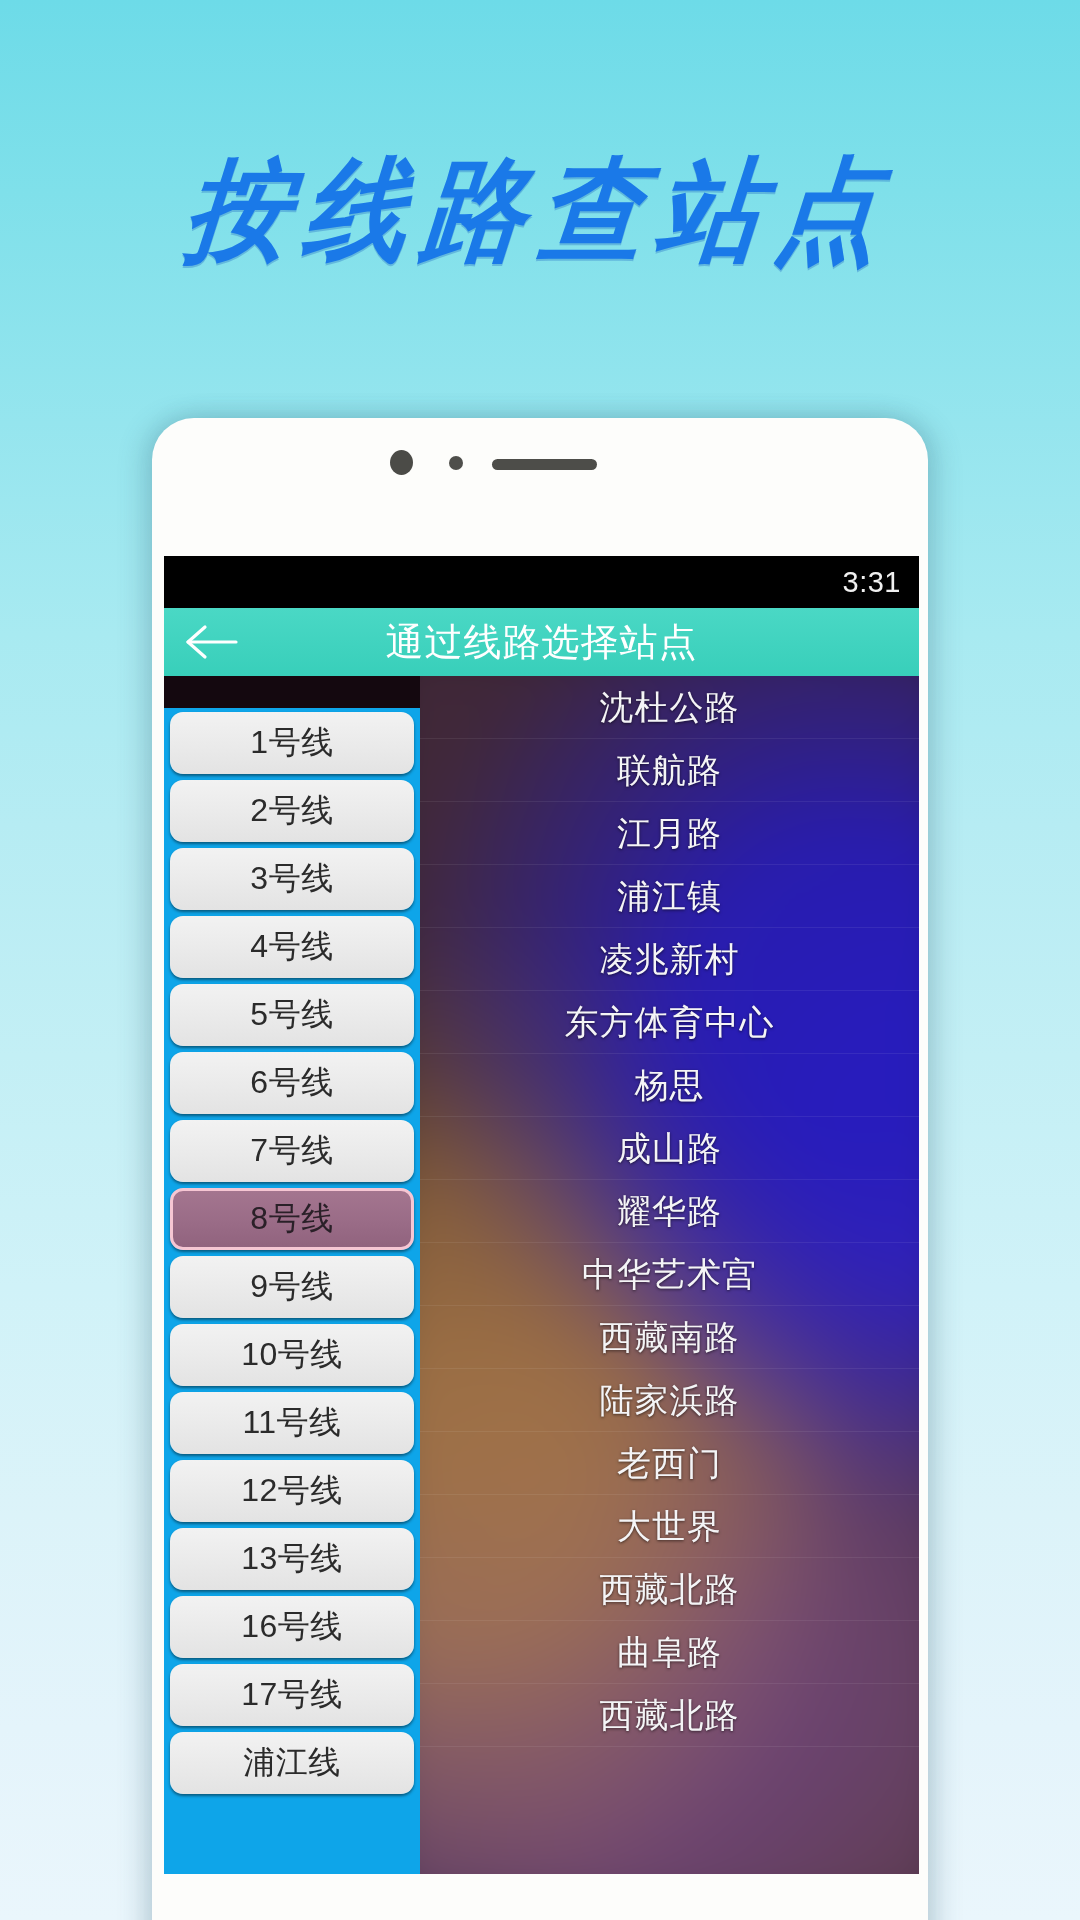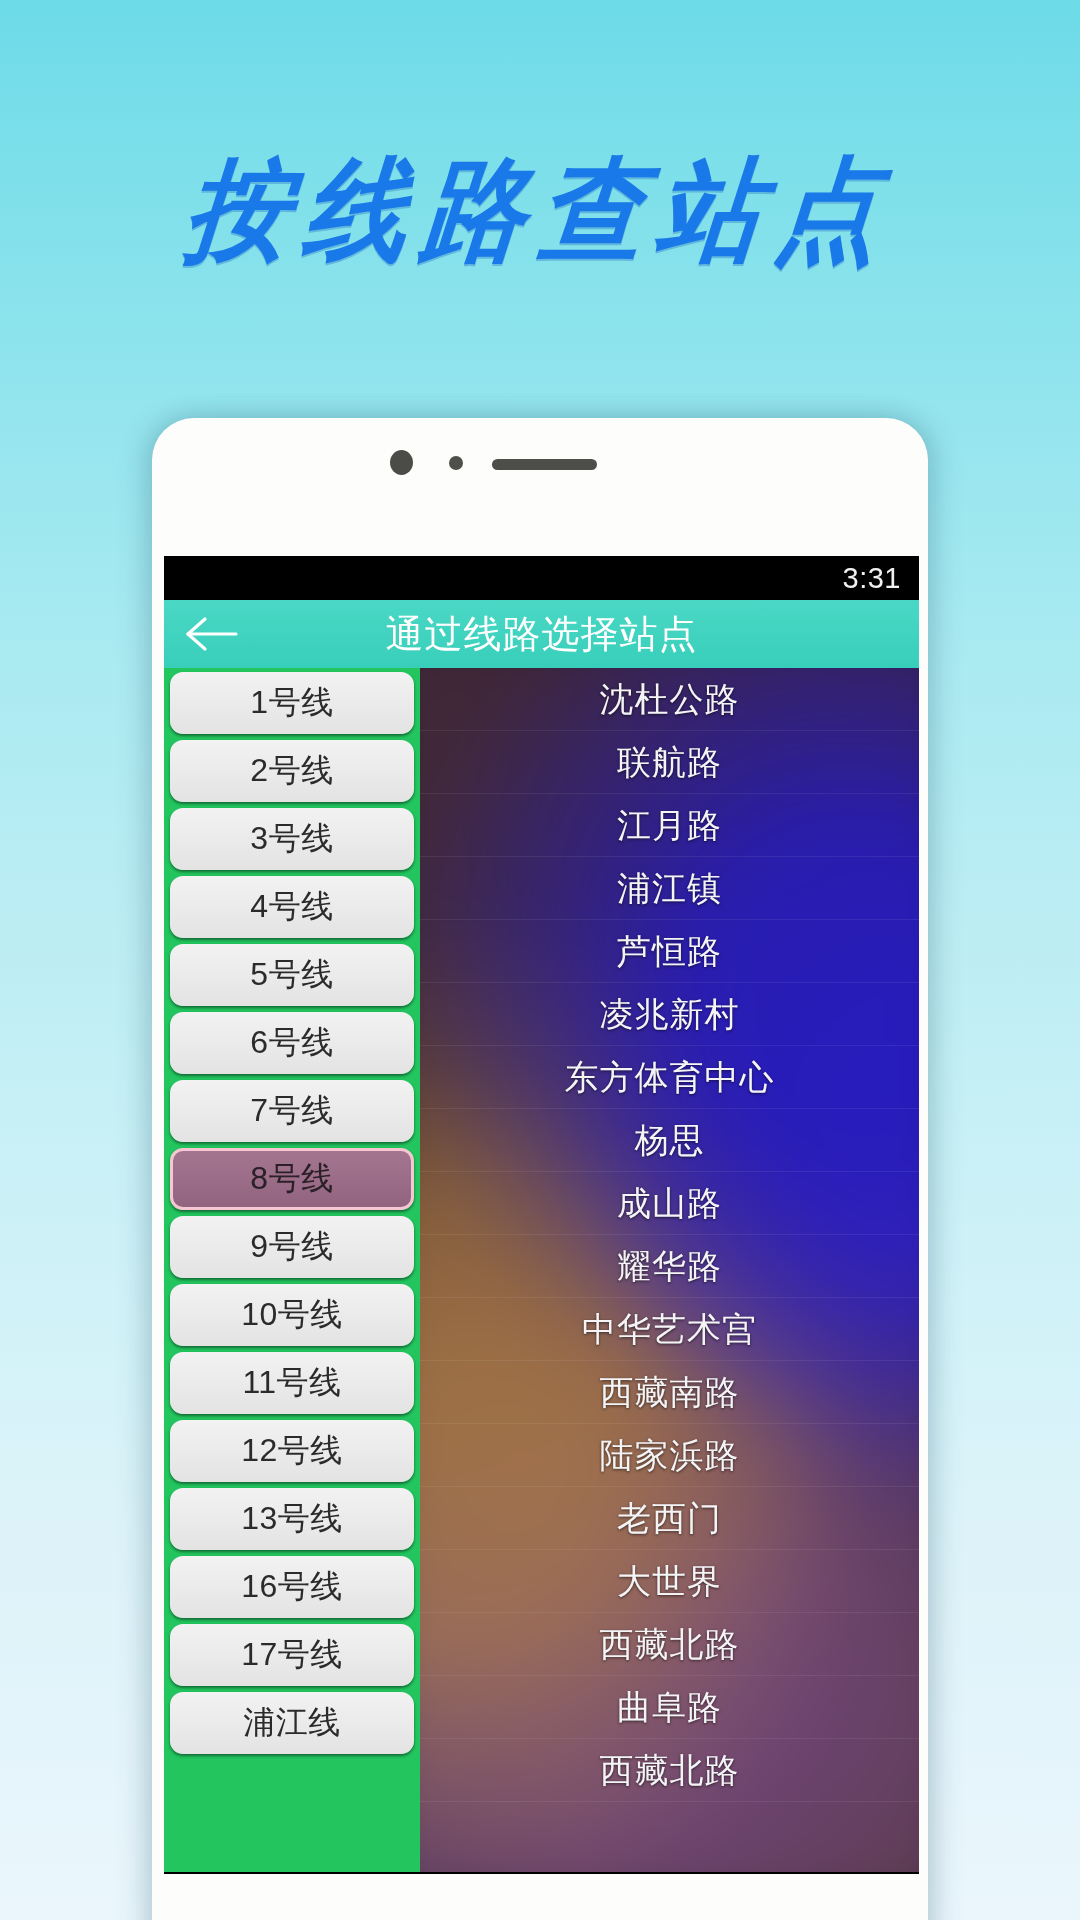--- a/index.html
+++ b/index.html
@@ -97,21 +97,21 @@
     top: 556px;
     width: 755px;
     height: 1318px;
     overflow: hidden;
     background: #000;
   }
 
   
   #status-bar {
     position: relative;
-    height: 44px;
+    height: 52px;
     background: #000000;
     display: flex;
     align-items: center;
     justify-content: flex-end;
     padding-right: 18px;
     box-sizing: border-box;
   }
   #status-time {
     color: #f0f0f0;
     font-size: 29px;
@@ -151,24 +151,25 @@
     position: relative;
     height: 1204px;
     display: flex;
     background: #14080f;
   }
 
   
   #line-list {
     width: 256px;
     flex: 0 0 256px;
-    background: #22c55e;
+    background: #0ea5e9;
     position: relative;
     padding-top: 4px;
     box-sizing: border-box;
+    margin-top: 32px;
   }
   .line-item {
     position: relative;
     margin: 0 6px 6px 6px;
     height: 62px;
     border-radius: 13px;
     background: linear-gradient(180deg, #f2f2f2 0%, #eaeaea 55%, #e3e3e3 100%);
     display: flex;
     align-items: center;
     justify-content: center;
@@ -329,23 +330,20 @@
           <div class="station-item">
             <span class="sname">联航路</span>
           </div>
           <div class="station-item">
             <span class="sname">江月路</span>
           </div>
           <div class="station-item">
             <span class="sname">浦江镇</span>
           </div>
           <div class="station-item">
-            <span class="sname">芦恒路</span>
-          </div>
-          <div class="station-item">
             <span class="sname">凌兆新村</span>
           </div>
           <div class="station-item">
             <span class="sname">东方体育中心</span>
           </div>
           <div class="station-item">
             <span class="sname">杨思</span>
           </div>
           <div class="station-item">
             <span class="sname">成山路</span>

